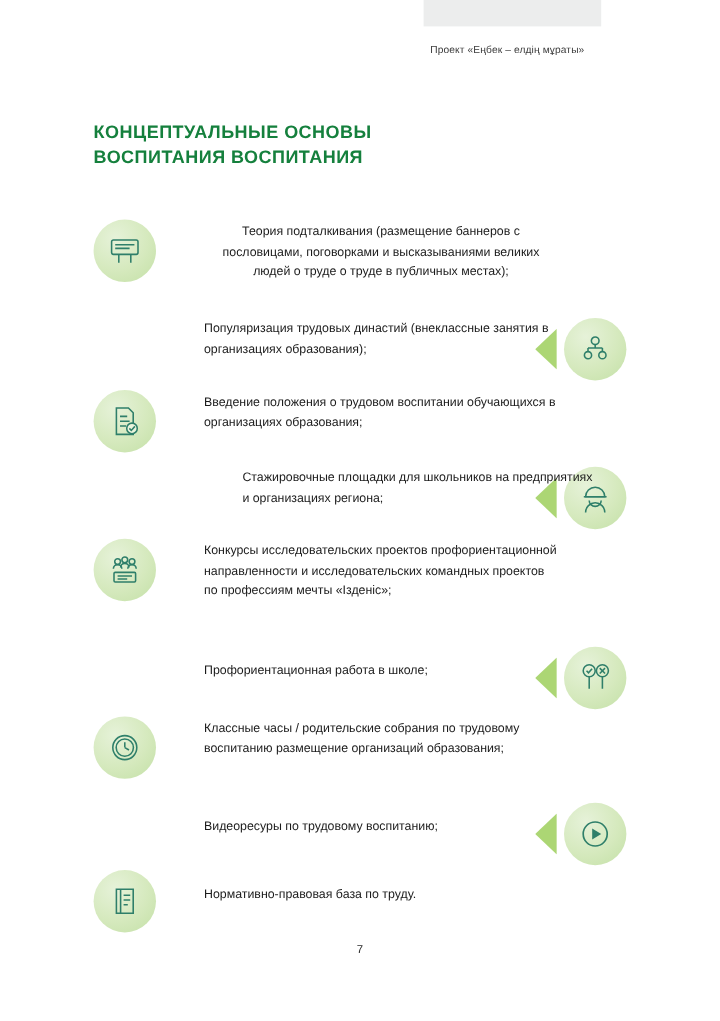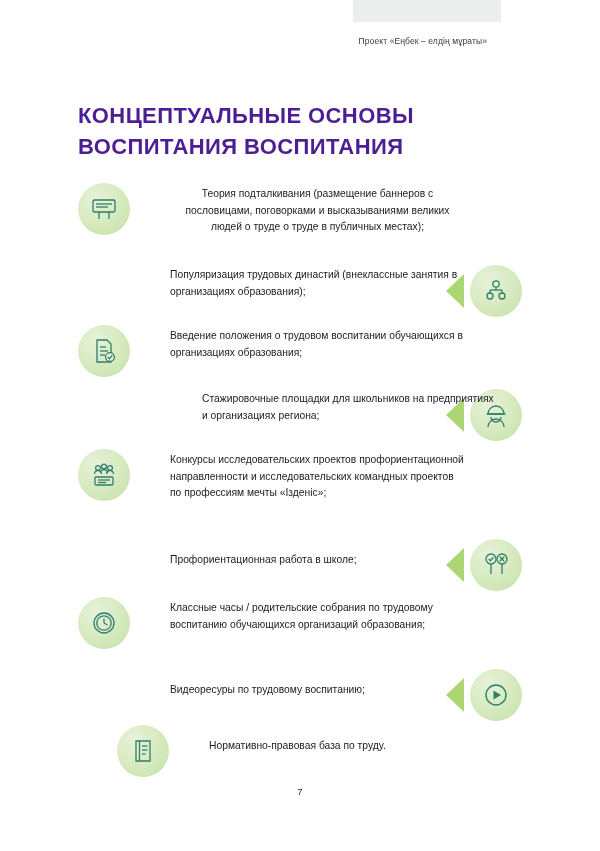--- a/index.html
+++ b/index.html
@@ -38,23 +38,23 @@
     color: #3b3b3b;
     letter-spacing: 0.1px;
     white-space: nowrap;
   }
   
   .title {
     position: absolute;
     top: 100px;
     left: 78px;
     width: 440px;
-    color: #4c1d95;
+    color: #15803d;
     font-weight: bold;
-    font-size: 22px;
+    font-size: 15px;
     line-height: 1.42;
     letter-spacing: 0.4px;
   }
   .title .line2 { display: block; }
 
   
   .items {
     position: absolute;
     top: 183px;
     left: 0;
@@ -226,39 +226,39 @@
 
     <div class="item" style="height:72px;">
       <div class="badge left" style="top:0;">
         <svg width="28" height="28" viewBox="0 0 28 28" fill="none" stroke="#2f7f6a" stroke-width="1.3">
           <circle cx="14" cy="14" r="10"></circle>
           <circle cx="14" cy="14" r="7.2"></circle>
           <line x1="14" y1="14" x2="14" y2="9.5"></line>
           <line x1="14" y1="14" x2="17.5" y2="16"></line>
         </svg>
       </div>
-      <div class="item-text left-text" style="top:3px;">Классные часы / родительские собрания по трудовому воспитанию обучающихся организаций образования;</div>
+      <div class="item-text left-text" style="top:3px;">Классные часы / родительские собрания по трудовому воспитанию размещение организаций образования;</div>
     </div>
 
     <div class="item" style="height:54px;">
       <div class="badge right" style="top:0;">
         <svg width="28" height="28" viewBox="0 0 28 28" fill="none" stroke="#2f7f6a" stroke-width="1.4">
           <circle cx="14" cy="14" r="10"></circle>
           <path d="M11.5 9.5 L19 14 L11.5 18.5 Z" fill="#2f7f6a" stroke="none"></path>
         </svg>
       </div>
       <div class="chev" style="right:136px; top:9px;">
         <svg width="18" height="34" viewBox="0 0 18 34">
             <path d="M18 0 L18 34 L0 17 Z" fill="#8cc63f" opacity="0.72"></path>
           </svg>
       </div>
       <div class="item-text left-text" style="top:13px;">Видеоресуры по трудовому воспитанию;</div>
     </div>
 
-    <div class="item" style="height:56px;margin-left:39px;">
+    <div class="item" style="height:56px;">
       <div class="badge left" style="top:0;">
         <svg width="28" height="28" viewBox="0 0 28 28" fill="none" stroke="#2f7f6a" stroke-width="1.3">
           <path d="M7 4 h14 v20 h-14 z"></path>
           <line x1="10.5" y1="4" x2="10.5" y2="24"></line>
           <line x1="13" y1="9" x2="18.5" y2="9"></line>
           <line x1="13" y1="13" x2="18.5" y2="13"></line>
           <line x1="13" y1="17" x2="16.5" y2="17"></line>
         </svg>
       </div>
       <div class="item-text left-text" style="top:13px;">Нормативно-правовая база по труду.</div>

